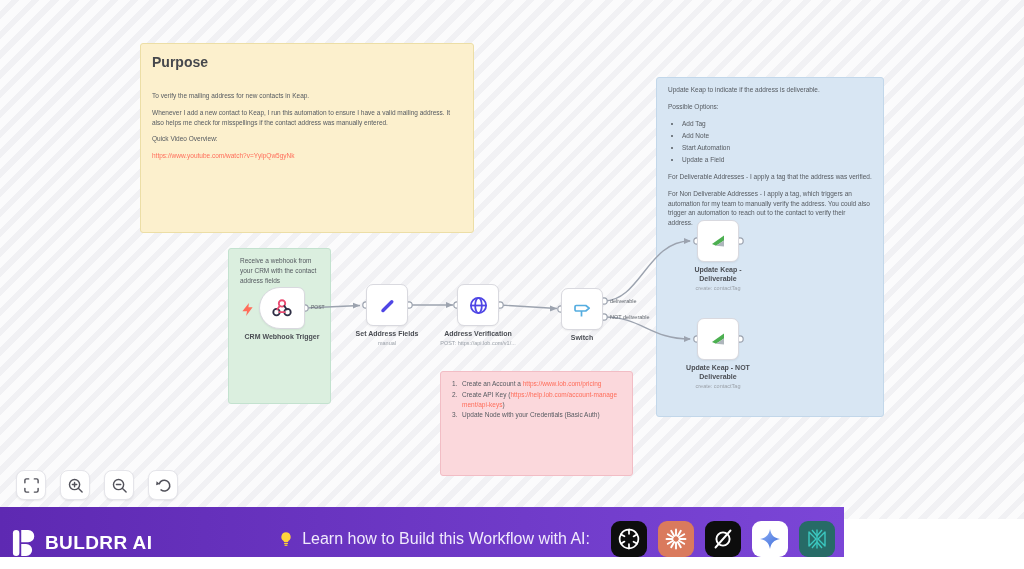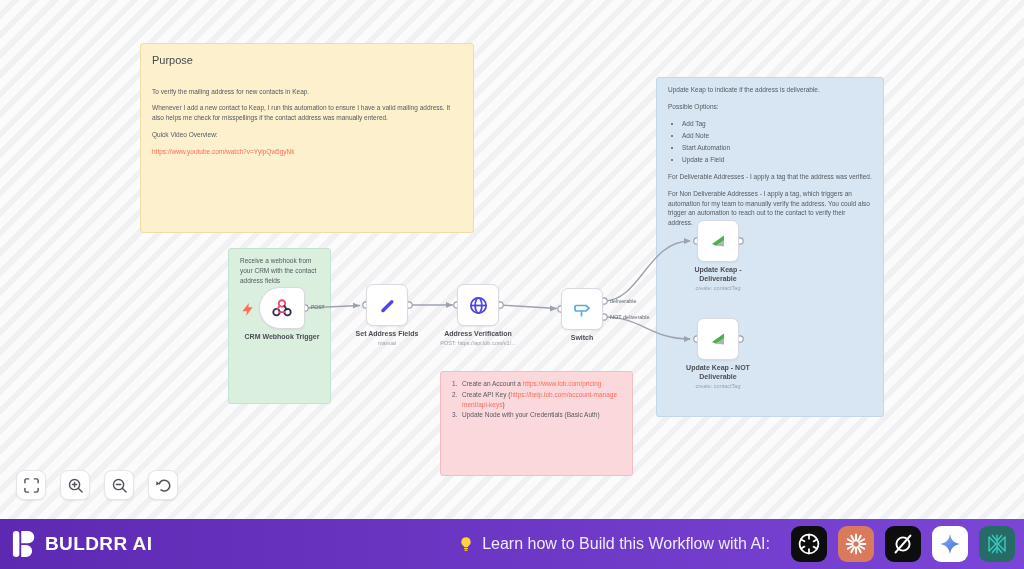--- a/index.html
+++ b/index.html
@@ -11,21 +11,21 @@
     background:repeating-linear-gradient(135deg,#fbfbfc 0 8px,#f1f1f4 8px 14px)}
 
   
   .note{position:absolute;border-radius:3px;padding:7px 11px;font-size:6.5px;
     line-height:1.5;color:#555a60;z-index:1;overflow:hidden}
   .note-yellow{left:140px;top:43px;width:334px;height:190px;background:#FCF0CD;border:1px solid #ECDEA6}
   .note-green {left:228px;top:248px;width:103px;height:156px;background:#DBEFDF;border:1px solid #C3E2CF}
   .note-blue  {left:656px;top:77px;width:228px;height:340px;background:#D8E6F3;border:1px solid #C2D7EA}
   .note-pink  {left:440px;top:371px;width:193px;height:105px;background:#FBD8DC;border:1px solid #F2BDC5}
   .note p{margin:0 0 7px}
-  .note-title{font-size:11px;font-weight:400;color:#46484d;margin:1px 0 18px}
+  .note-title{font-size:14px;font-weight:700;color:#46484d;margin:1px 0 18px}
   .link{color:#ff6d5a;text-decoration:none;word-break:break-all}
   .note-blue ul{list-style:disc;margin:0 0 7px;padding-left:14px}
   .note-blue li{margin-bottom:2.5px}
   .indent{margin-left:10px}
   .num-row{display:flex;margin-bottom:1px}
   .num-col{width:10px;flex:none}
 
   
   .svg-layer{position:absolute;left:0;top:0;z-index:2;pointer-events:none}
   .conn-label{position:absolute;z-index:2;font-size:5.5px;color:#5f646b;white-space:nowrap}
@@ -39,22 +39,22 @@
   .node-label{font-size:7px;font-weight:700;color:#4b4e54;line-height:1.3}
   .node-sub{font-size:5.5px;color:#9ba1a9;margin-top:2px;white-space:nowrap}
   .bolt{position:absolute;left:-17px;top:15px}
 
   
   .controls{position:absolute;left:16px;top:470px;display:flex;gap:14px;z-index:4}
   .ctrl-btn{width:30px;height:30px;background:#fff;border:1px solid #e5e5ea;border-radius:8px;
     display:flex;align-items:center;justify-content:center;box-shadow:0 1px 2px rgba(0,0,0,.07);cursor:pointer}
 
   
-  .footer{position:absolute;left:0;bottom:0;width:1024px;height:50px;z-index:5;
-    background:linear-gradient(90deg,#5e29b2,#7b46d7);display:flex;align-items:center}
+  .footer{position:absolute;left:0;bottom:12px;width:844px;height:50px;z-index:5;
+    background:linear-gradient(90deg,#5e29b2,#7b46d7);display:flex;align-items:flex-end}
   .brand{display:flex;align-items:center;gap:9px;margin-left:12px;color:#fff;
     font-weight:800;font-size:19px;letter-spacing:.4px}
   .cta-group{margin-left:auto;display:flex;align-items:center;margin-right:9px}
   .cta-text{color:#f0eafc;font-weight:400;font-size:16px;margin:0 10px 0 8px;white-space:nowrap}
   .tile{width:36px;height:36px;border-radius:9px;margin-left:11px;flex:none;
     display:flex;align-items:center;justify-content:center;cursor:pointer}
   .tile-black{background:#0d0d0d}
   .tile-claude{background:#DA7A5D}
   .tile-white{background:#fff}
   .tile-teal{background:#276B67}

